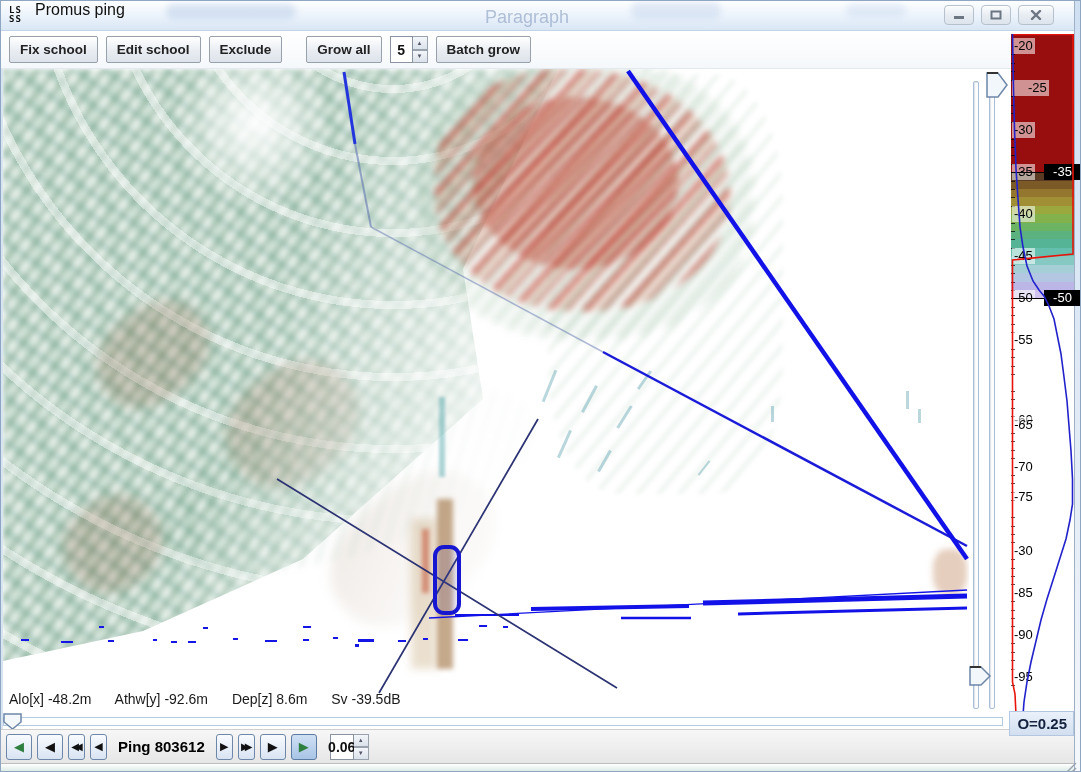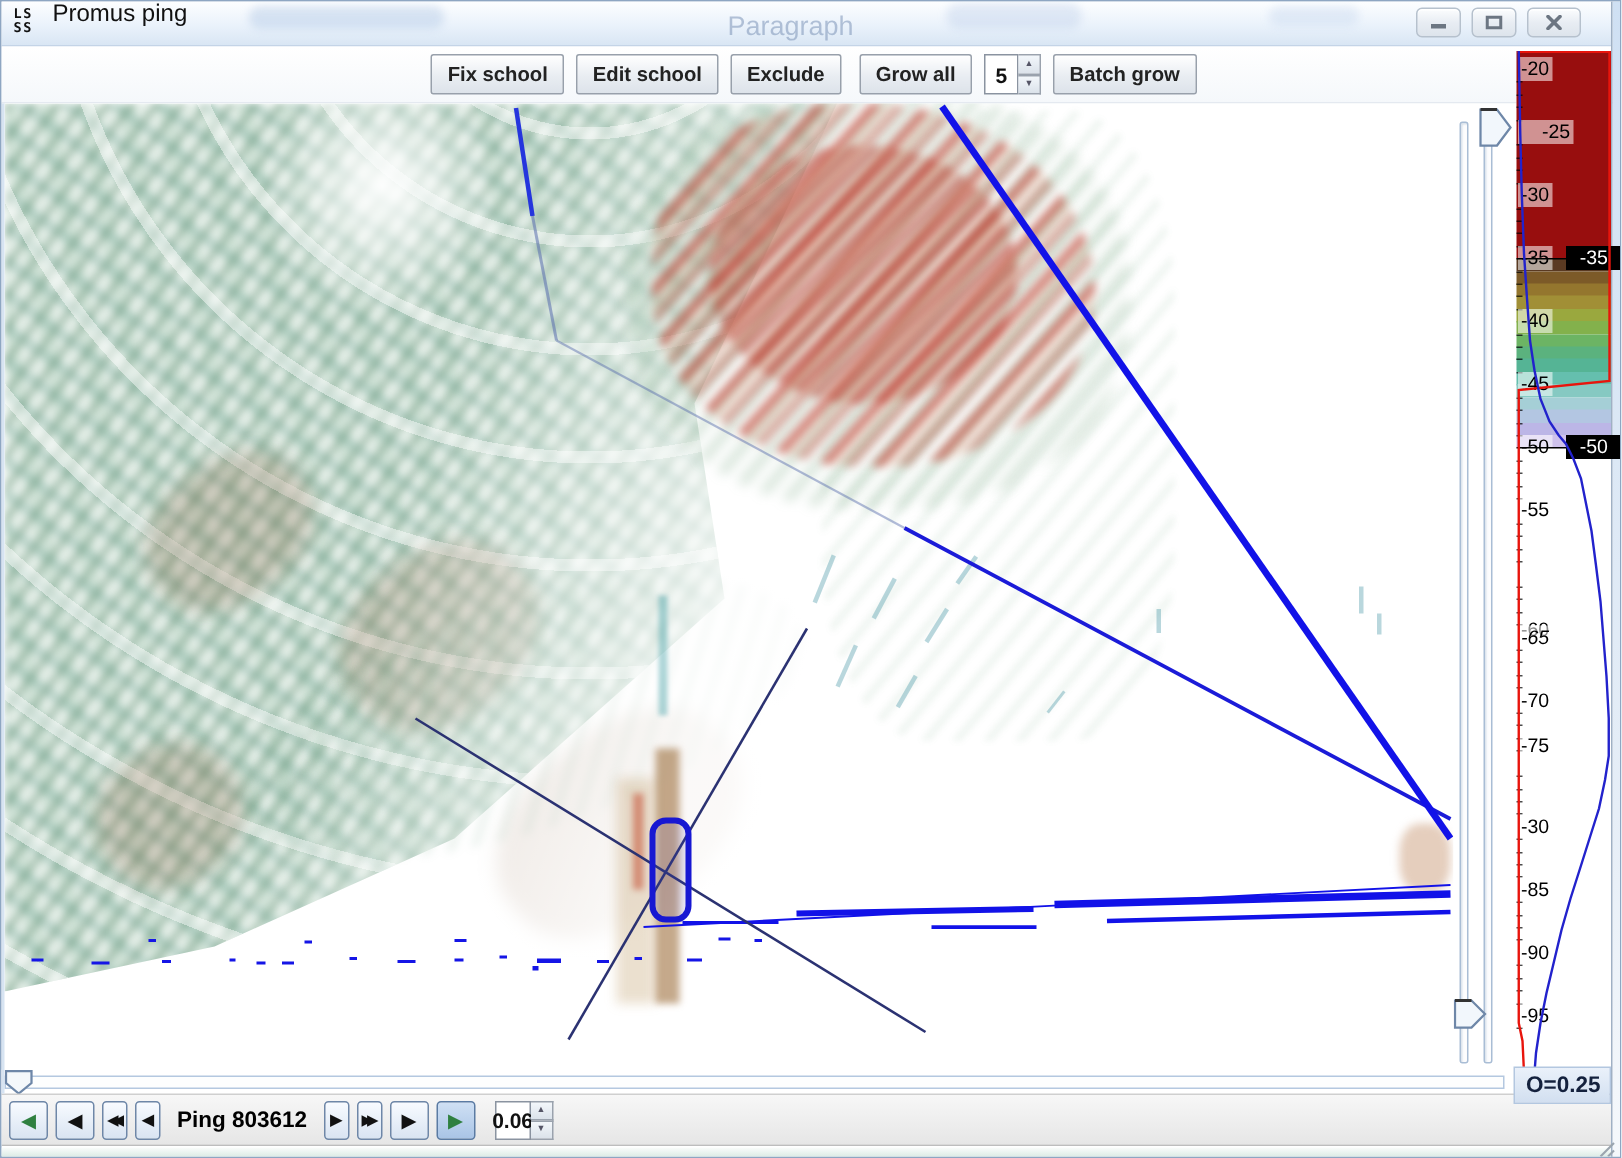--- a/index.html
+++ b/index.html
@@ -19,26 +19,26 @@
     font-weight:bold;font-size:9px;line-height:9px;color:#111;letter-spacing:1px;}
   .win-title{position:absolute;left:34px;top:0;font-size:16px;color:#111;}
   .winctrl{position:absolute;right:20px;top:4px;display:flex;gap:7px;}
   .wbtn{width:30px;height:20px;border:1px solid #b6c1cd;border-radius:4px;
     background:linear-gradient(#fcfdfe,#e8edf3 50%,#dde4ec);
     display:flex;align-items:center;justify-content:center;box-shadow:inset 0 1px 0 #fff;}
   .wbtn svg{display:block;}
   
   .toolbar{position:absolute;left:0;top:30px;width:1075px;height:38px;
     background:linear-gradient(#ffffff,#f5f8fb);border-bottom:1px solid #e4e9f0;
-    display:flex;align-items:center;padding-left:8px;gap:8px;justify-content:center;}
+    display:flex;align-items:center;padding-left:8px;gap:8px;}
   .tbtn{font-weight:bold;font-size:13.5px;color:#222;padding:4px 10px;height:27px;
     background:linear-gradient(#ffffff,#e9edf2 55%,#dde3ea);
     border:1px solid #98a0ab;border-radius:2px;box-shadow:inset 0 1px 0 rgba(255,255,255,.7);
     display:flex;align-items:center;}
-  .gap-l{margin-left:4px;}
+  .gap-l{margin-left:16px;}
   .spin{display:flex;align-items:stretch;height:27px;}
   .spin-val{border:1px solid #8a93a0;background:#fff;font-weight:bold;font-size:14px;color:#111;
     display:flex;align-items:center;justify-content:center;}
   .spin-col{display:flex;flex-direction:column;width:15px;}
   .spin-b{flex:1;border:1px solid #9aa2ad;border-left-width:0;
     background:linear-gradient(#f3f7fb,#dbe2ea);font-size:6px;color:#556;
     display:flex;align-items:center;justify-content:center;line-height:1;}
   
   .canvas{position:absolute;left:2px;top:68px;width:966px;height:644px;background:#fff;overflow:hidden;}
   .art{position:absolute;}
@@ -247,20 +247,26 @@
         <rect x="355" y="570" width="16" height="3"></rect>
           <rect x="395" y="571" width="8" height="2"></rect>
         <rect x="420" y="569" width="5" height="2"></rect>
           <rect x="455" y="570" width="10" height="2"></rect>
         <rect x="476" y="556" width="8" height="2"></rect>
           <rect x="500" y="557" width="5" height="2"></rect>
       </g>
       <rect x="432" y="478" width="24" height="66" rx="9" fill="rgba(70,70,215,.12)" stroke-width="4" stroke="#1717d2"></rect>
     </svg>
 
+    <div class="statusline">
+      <span>Alo[x] -48.2m</span>
+      <span>Athw[y] -92.6m</span>
+      <span>Dep[z] 8.6m</span>
+      <span>Sv -39.5dB</span>
+    </div>
   </div>
 
   <div class="vpanel">
     <div class="vtrack" style="left:4px;top:12px;height:628px;"></div>
     <div class="vtrack" style="left:20px;top:12px;height:628px;"></div>
     <div class="thumb" style="left:17px;top:3px;">
       <svg width="23" height="27">
           <path d="M1,1 h11 l9,12 l-9,12 h-11 z" fill="#f2f7fc" stroke="#6e87a8" stroke-width="1.5"></path>
           <path d="M1,1 h11" stroke="#333" stroke-width="2"></path>
         </svg>

